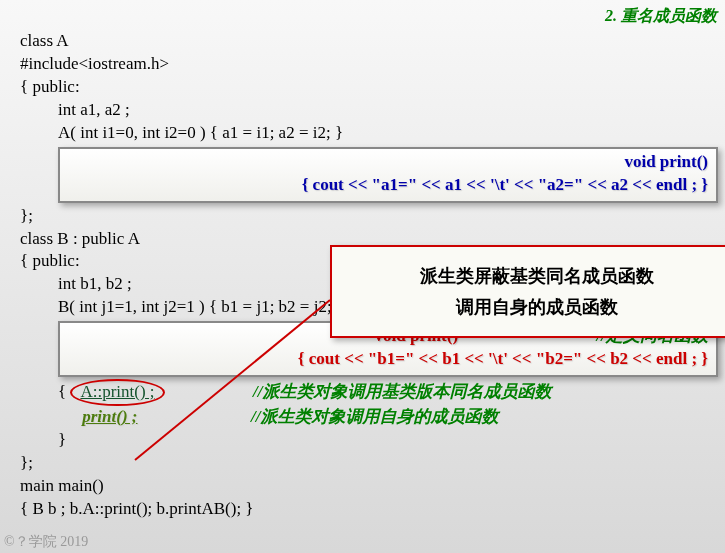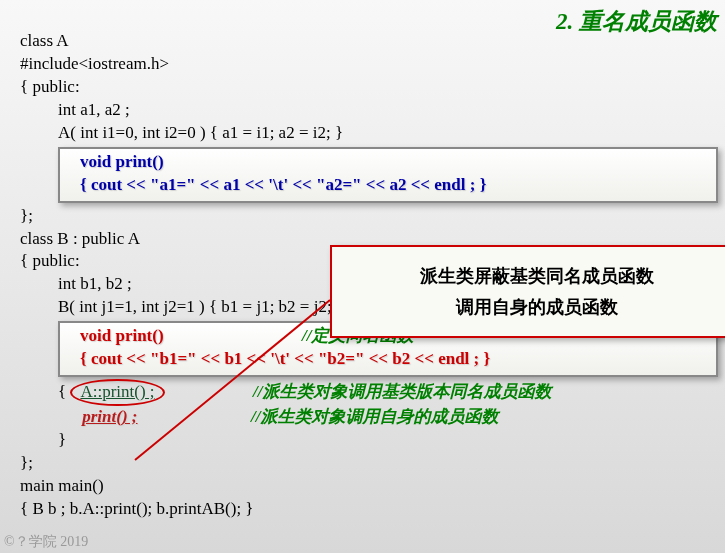--- a/index.html
+++ b/index.html
@@ -11,40 +11,41 @@
     position: relative;
     overflow: hidden;
   }
   .title {
     position: absolute;
     top: 6px;
     right: 8px;
     color: #008000;
     font-weight: bold;
     font-style: italic;
-    font-size: 23px;
+    font-size: 16px;
     font-family: "SimSun", serif;
   }
   .code-area {
     position: absolute;
     top: 30px;
     left: 20px;
     font-size: 17px;
     line-height: 1.35;
     font-family: "SimSun", "Times New Roman", serif;
     color: #000;
   }
   .highlight-box {
     border: 2px solid #888;
     background: linear-gradient(180deg, #ffffff 0%, #f0f0ec 100%);
     box-shadow: 3px 3px 6px rgba(0,0,0,0.3);
     padding: 2px 8px 4px 20px;
     margin: 2px 12px;
     display: inline-block;
     min-width: 660px;
+    text-align: right;
   }
   .void-print {
     color: #0000aa;
     font-weight: bold;
     text-shadow: 1px 1px 1px rgba(200,200,200,0.8);
   }
   .code-line-blue {
     color: #0000aa;
     font-weight: bold;
     text-shadow: 1px 1px 1px rgba(200,200,200,0.8);
@@ -56,21 +57,21 @@
   }
   .red-oval {
     display: inline-block;
     border: 2px solid #cc0000;
     border-radius: 50%;
     padding: 0 8px;
     color: #14532d;
     text-decoration: underline;
   }
   .print-call {
-    color: #b91c1c;
+    color: #4d7c0f;
     font-weight: bold;
     font-style: italic;
     text-decoration: underline;
     text-shadow: 1px 1px 1px rgba(200,200,200,0.6);
   }
   .comment-green {
     color: #008000;
     font-style: italic;
     font-weight: bold;
     font-family: "SimSun", serif;

